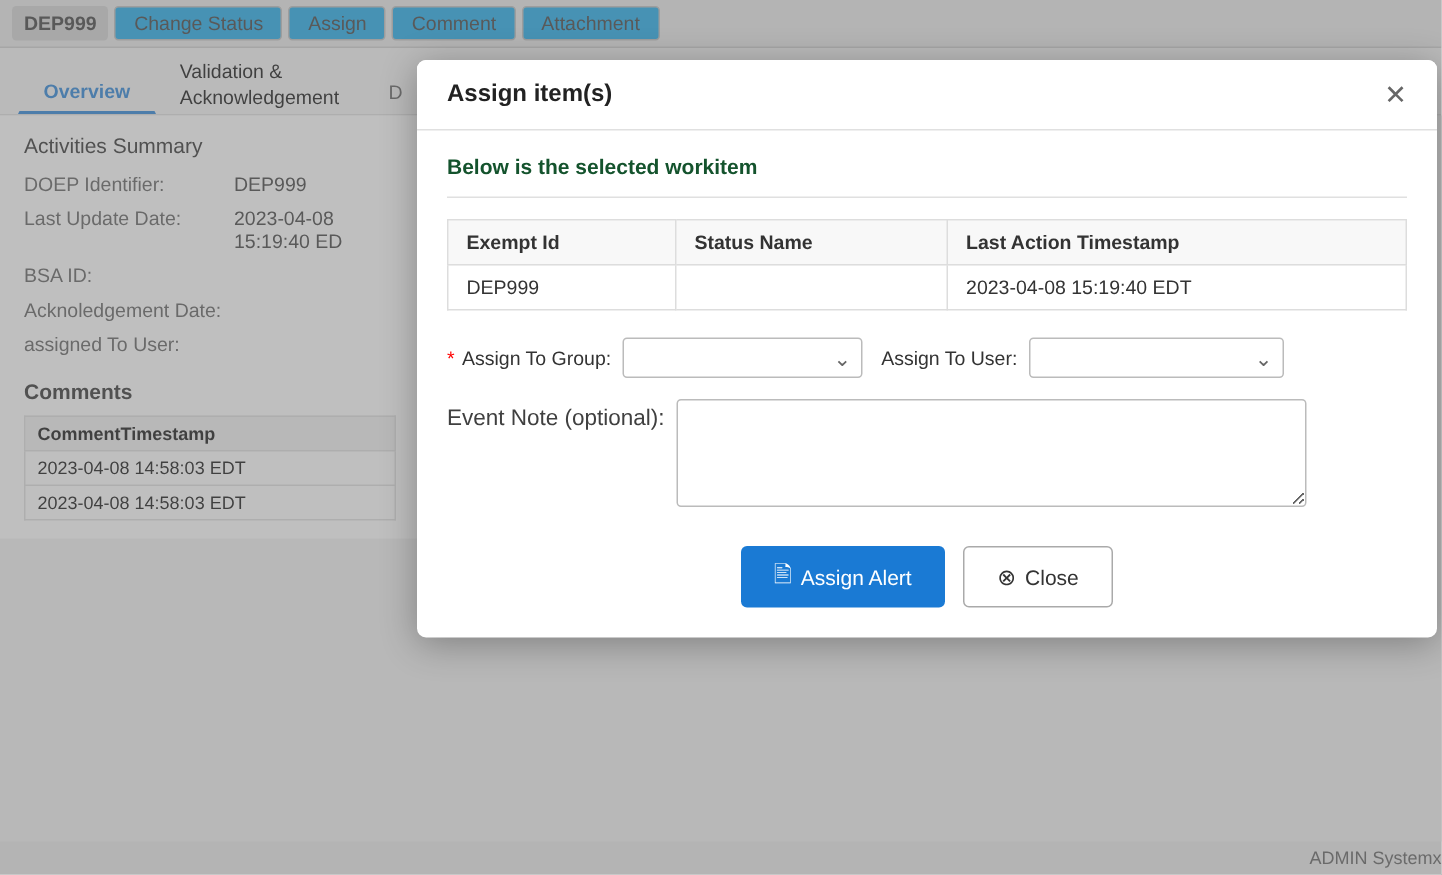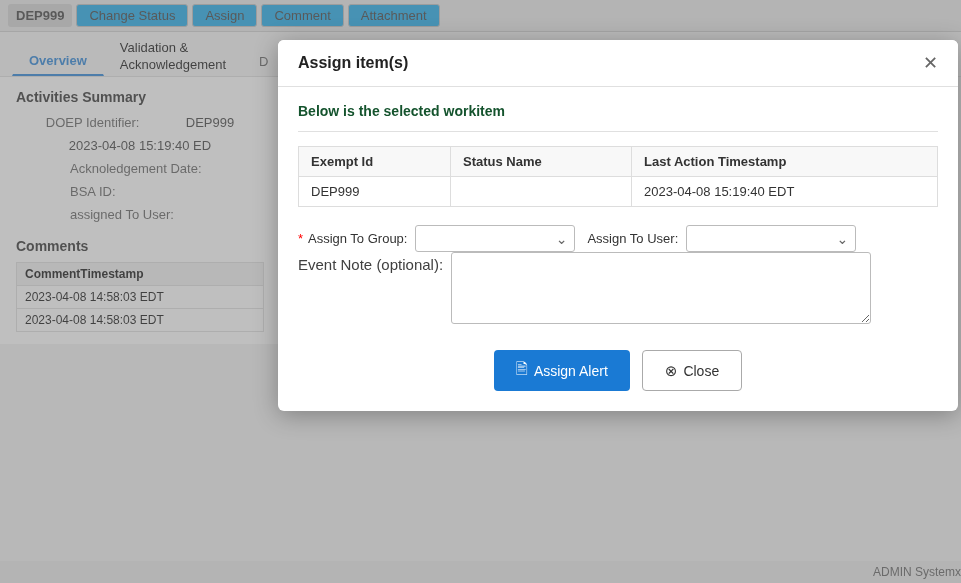--- a/index.html
+++ b/index.html
@@ -79,30 +79,29 @@
     }
 
     
     .main-content {
       padding: 12px 16px;
       background: #fff;
       width: 280px;
     }
     .section-title {
       font-size: 14px;
-      font-weight: bold;
+      font-weight: normal;
       color: #222;
       margin-bottom: 10px;
     }
     .field-row {
       display: flex;
       margin-bottom: 8px;
       font-size: 13px;
       color: #444;
-      justify-content: center;
     }
     .field-label { color: #555; min-width: 140px; }
     .field-value { color: #333; }
 
     .comments-section {
       margin-top: 16px;
     }
     .comments-title {
       font-size: 14px;
       font-weight: bold;
@@ -202,20 +201,21 @@
     .workitem-table td {
       border: 1px solid #ddd;
       padding: 7px 12px;
       color: #333;
     }
 
     
     .form-row {
       display: flex;
       align-items: center;
+      margin-bottom: 14px;
       gap: 12px;
     }
     .form-group {
       display: flex;
       align-items: center;
       gap: 8px;
     }
     .form-label {
       font-size: 13px;
       color: #333;
@@ -330,28 +330,29 @@
     <div class="tab">D</div>
   </div>
 
   <div class="main-content">
     <div class="section-title">Activities Summary</div>
     <div class="field-row">
       <span class="field-label">DOEP Identifier:</span>
       <span class="field-value">DEP999</span>
     </div>
     <div class="field-row">
+      <span class="field-label">Last Update Date:</span>
       <span class="field-value">2023-04-08 15:19:40 ED</span>
+    </div>
+    <div class="field-row">
+      <span class="field-label">BSA ID:</span>
+      <span class="field-value"></span>
     </div>
     <div class="field-row">
       <span class="field-label">Acknoledgement Date:</span>
-      <span class="field-value"></span>
-    </div>
-    <div class="field-row">
-      <span class="field-label">BSA ID:</span>
       <span class="field-value"></span>
     </div>
     <div class="field-row">
       <span class="field-label">assigned To User:</span>
       <span class="field-value"></span>
     </div>
 
     <div class="comments-section">
       <div class="comments-title">Comments</div>
       <table class="comments-table">

